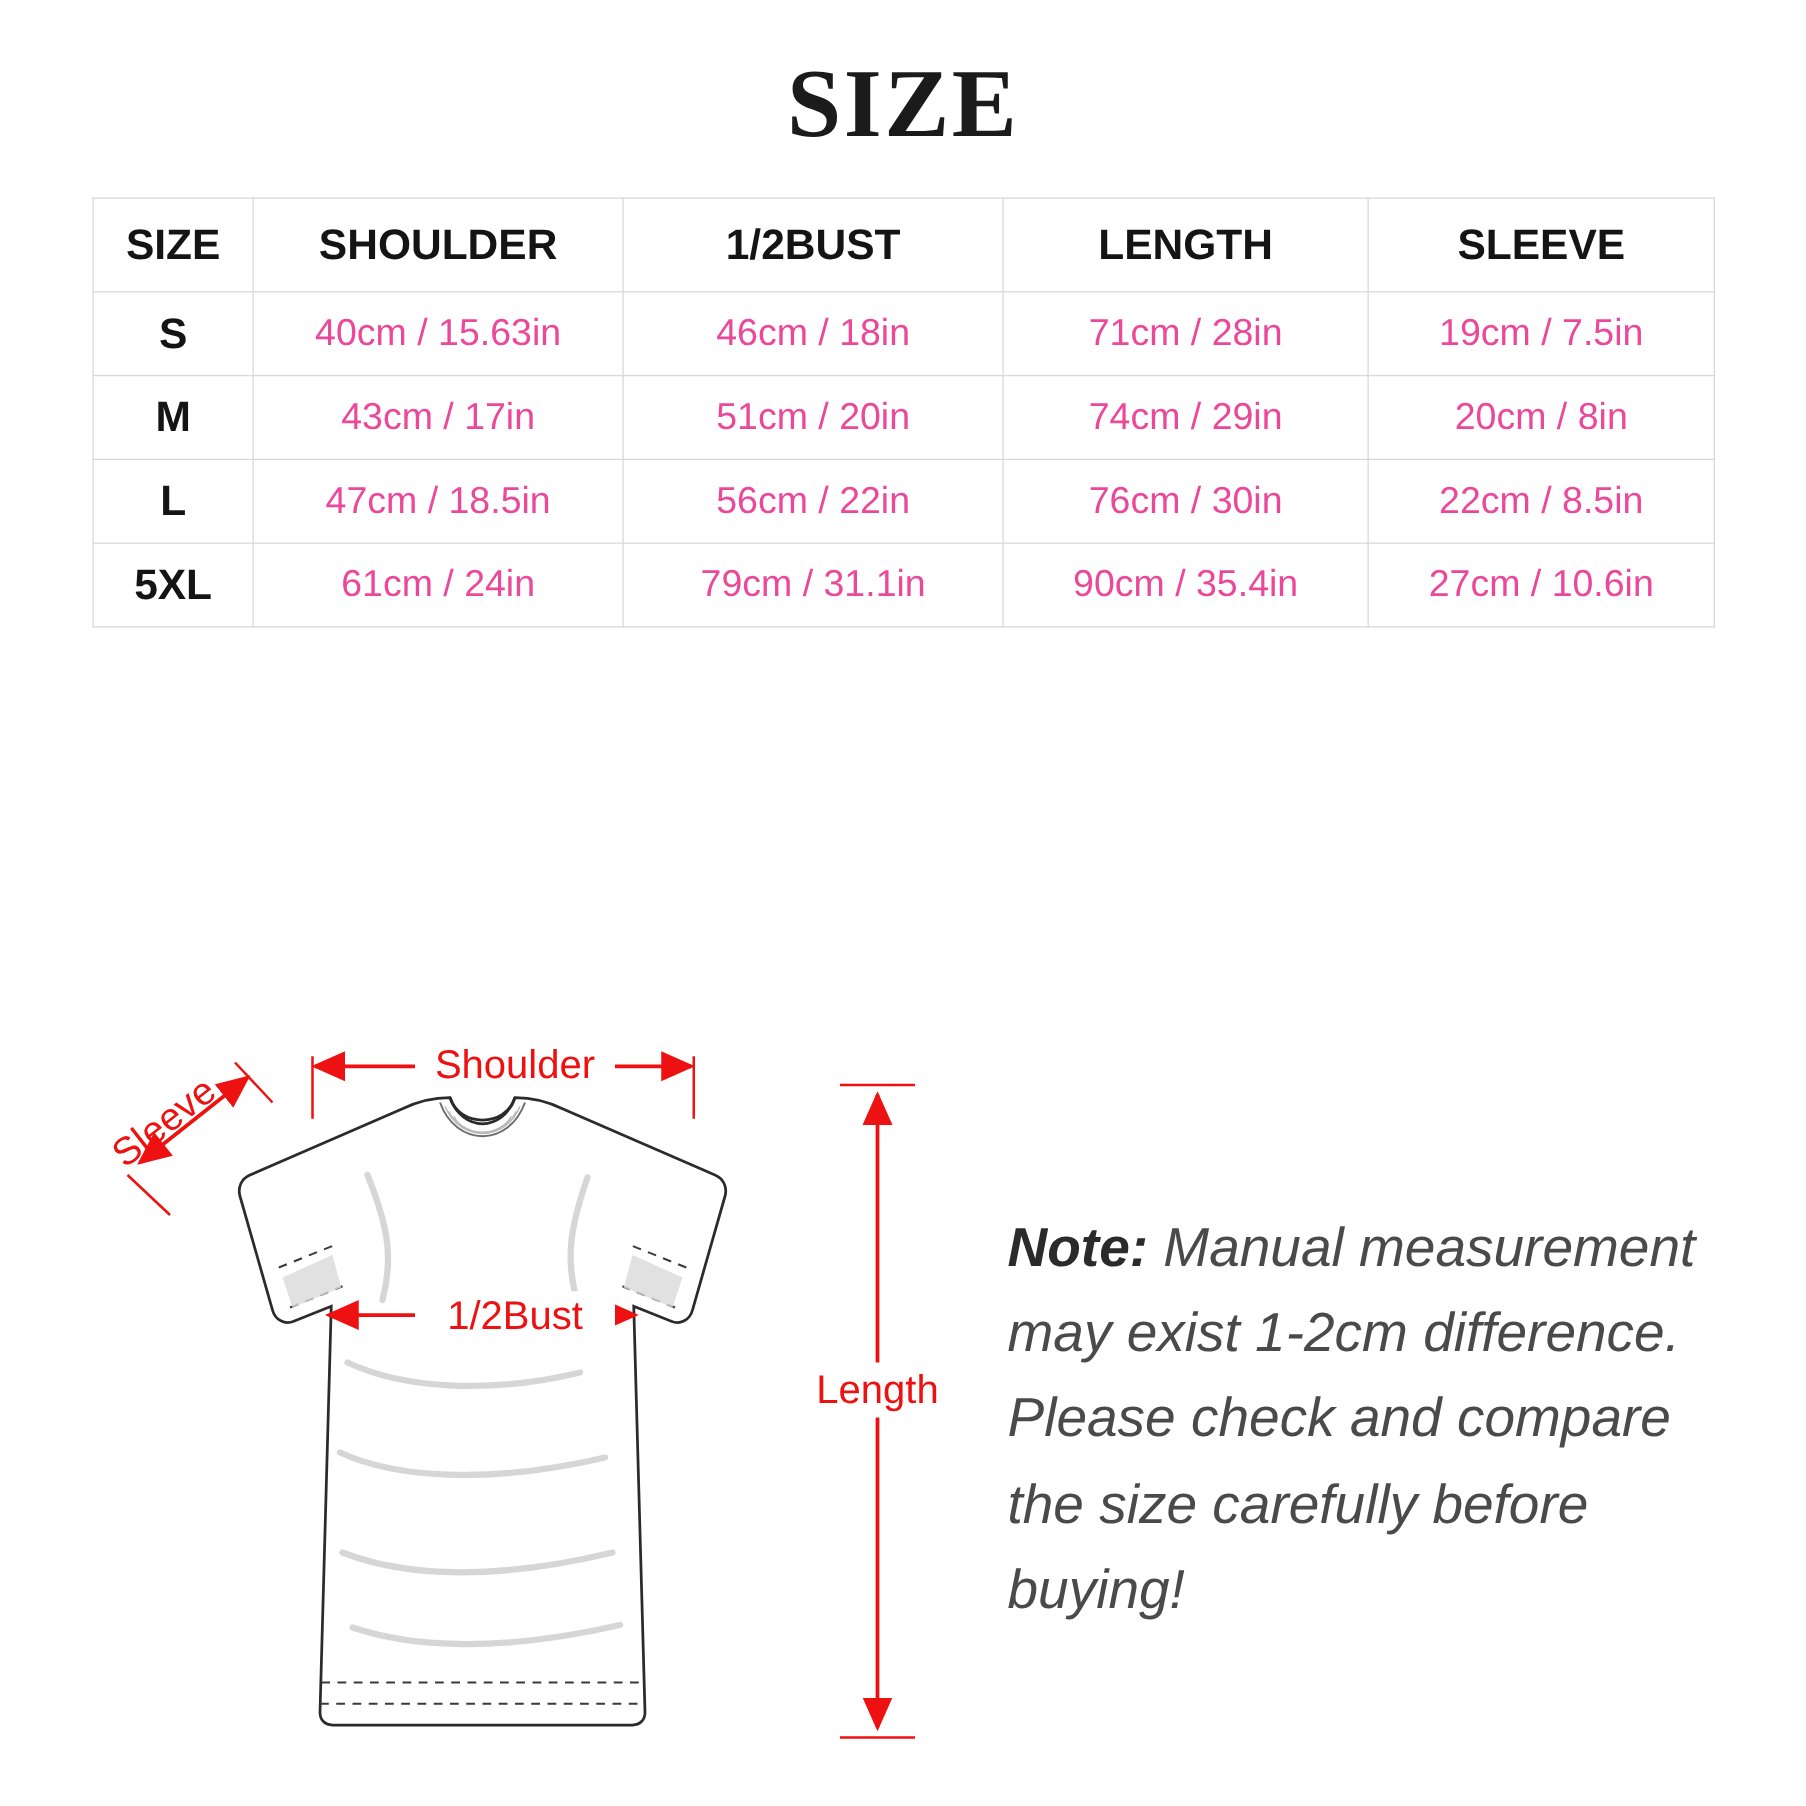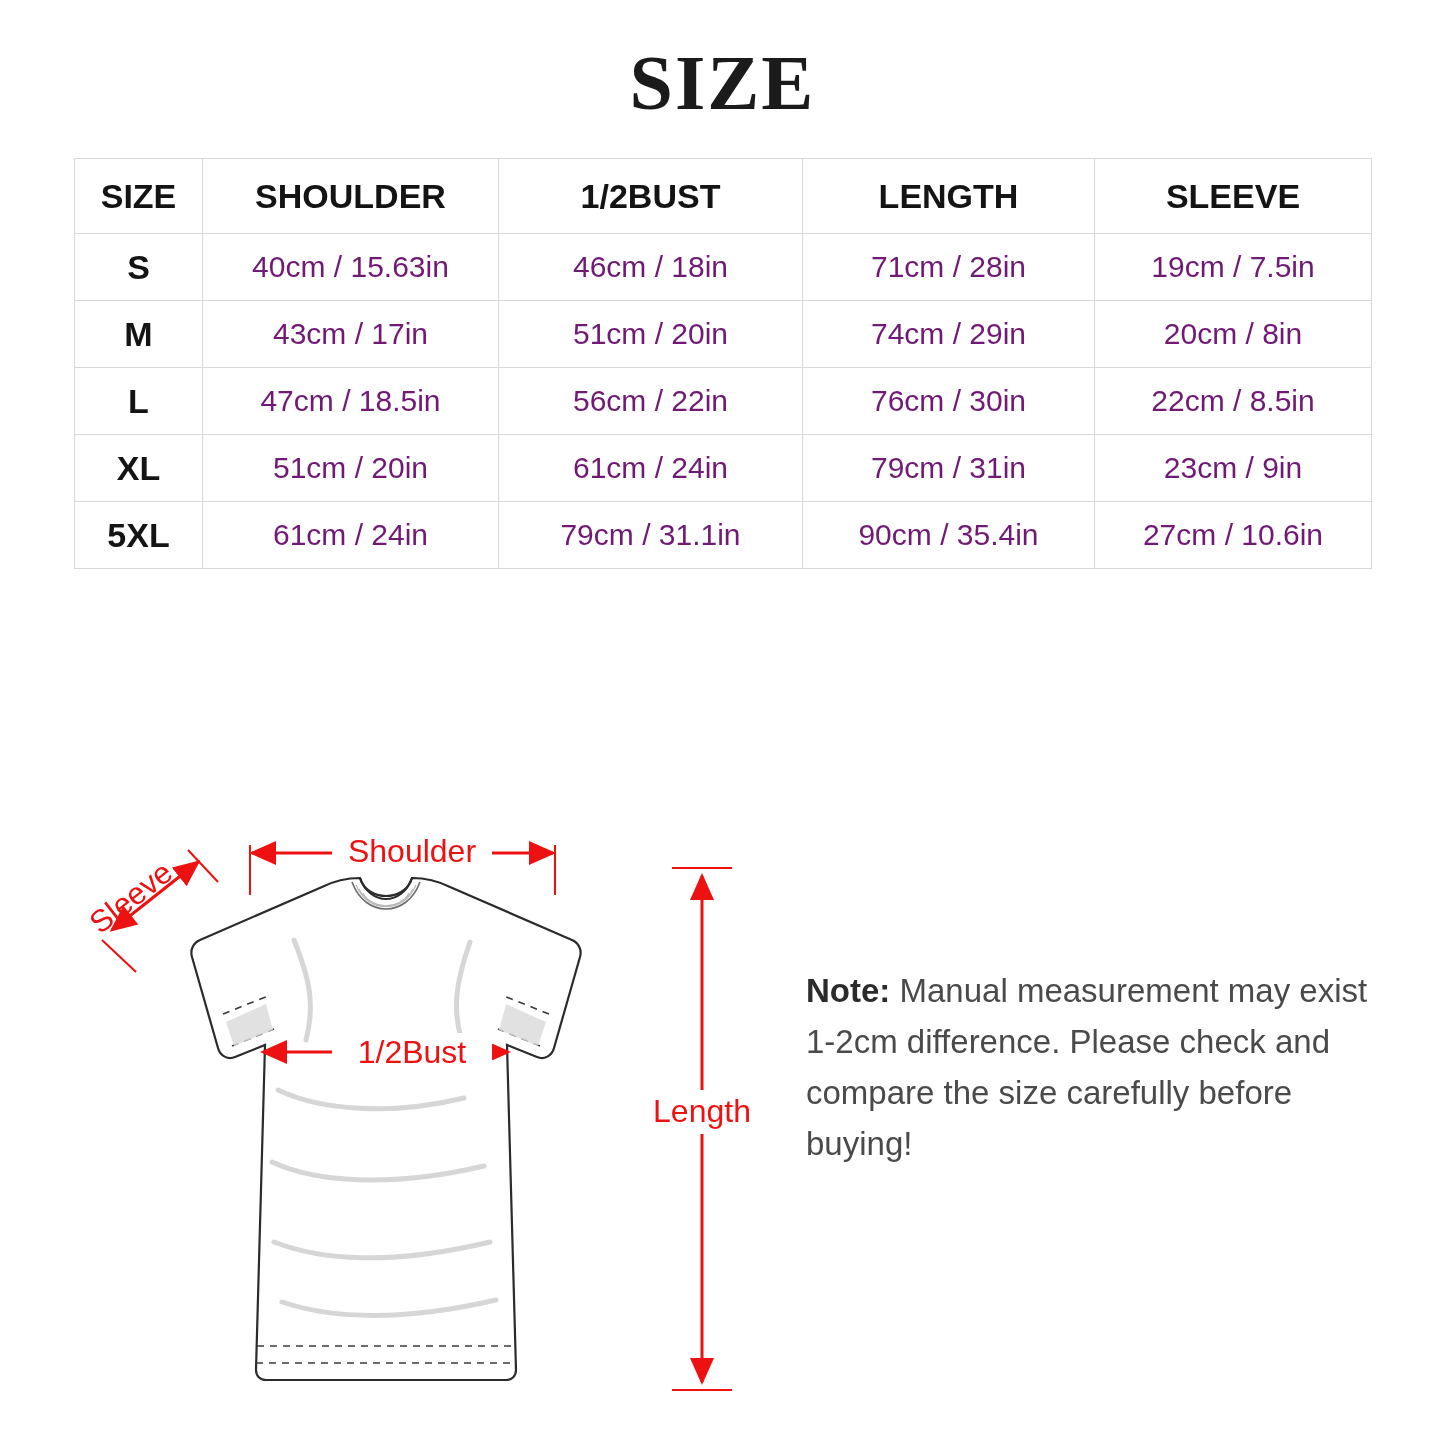--- a/index.html
+++ b/index.html
@@ -62,41 +62,42 @@
     font-weight: bold;
     color: #141414;
     height: 72px;
   }
   table.size-table tbody td.size-cell {
     font-weight: bold;
     font-size: 34px;
     color: #141414;
   }
   table.size-table tbody td.val {
-    color: #701a75;
+    color: #ec4899;
     font-size: 30px;
   }
   
   .illus {
     position: absolute;
     top: 790px;
     left: 60px;
     width: 720px;
     height: 640px;
   }
   .illus svg { display: block; }
   
   .note {
     position: absolute;
     top: 965px;
     left: 806px;
     width: 580px;
-    font-size: 33px;
+    font-size: 44px;
     line-height: 1.55;
     color: #4a4a4a;
+    font-style: italic;
   }
   .note b {
     color: #2b2b2b;
     font-weight: bold;
   }
 </style>
 </head>
 <body>
 
 <div class="page">
@@ -135,27 +136,20 @@
           <td class="val">51cm / 20in</td>
           <td class="val">74cm / 29in</td>
           <td class="val">20cm / 8in</td>
         </tr>
         <tr>
           <td class="size-cell">L</td>
           <td class="val">47cm / 18.5in</td>
           <td class="val">56cm / 22in</td>
           <td class="val">76cm / 30in</td>
           <td class="val">22cm / 8.5in</td>
-        </tr>
-        <tr>
-          <td class="size-cell">XL</td>
-          <td class="val">51cm / 20in</td>
-          <td class="val">61cm / 24in</td>
-          <td class="val">79cm / 31in</td>
-          <td class="val">23cm / 9in</td>
         </tr>
         <tr>
           <td class="size-cell">5XL</td>
           <td class="val">61cm / 24in</td>
           <td class="val">79cm / 31.1in</td>
           <td class="val">90cm / 35.4in</td>
           <td class="val">27cm / 10.6in</td>
         </tr>
       </tbody>
     </table>

